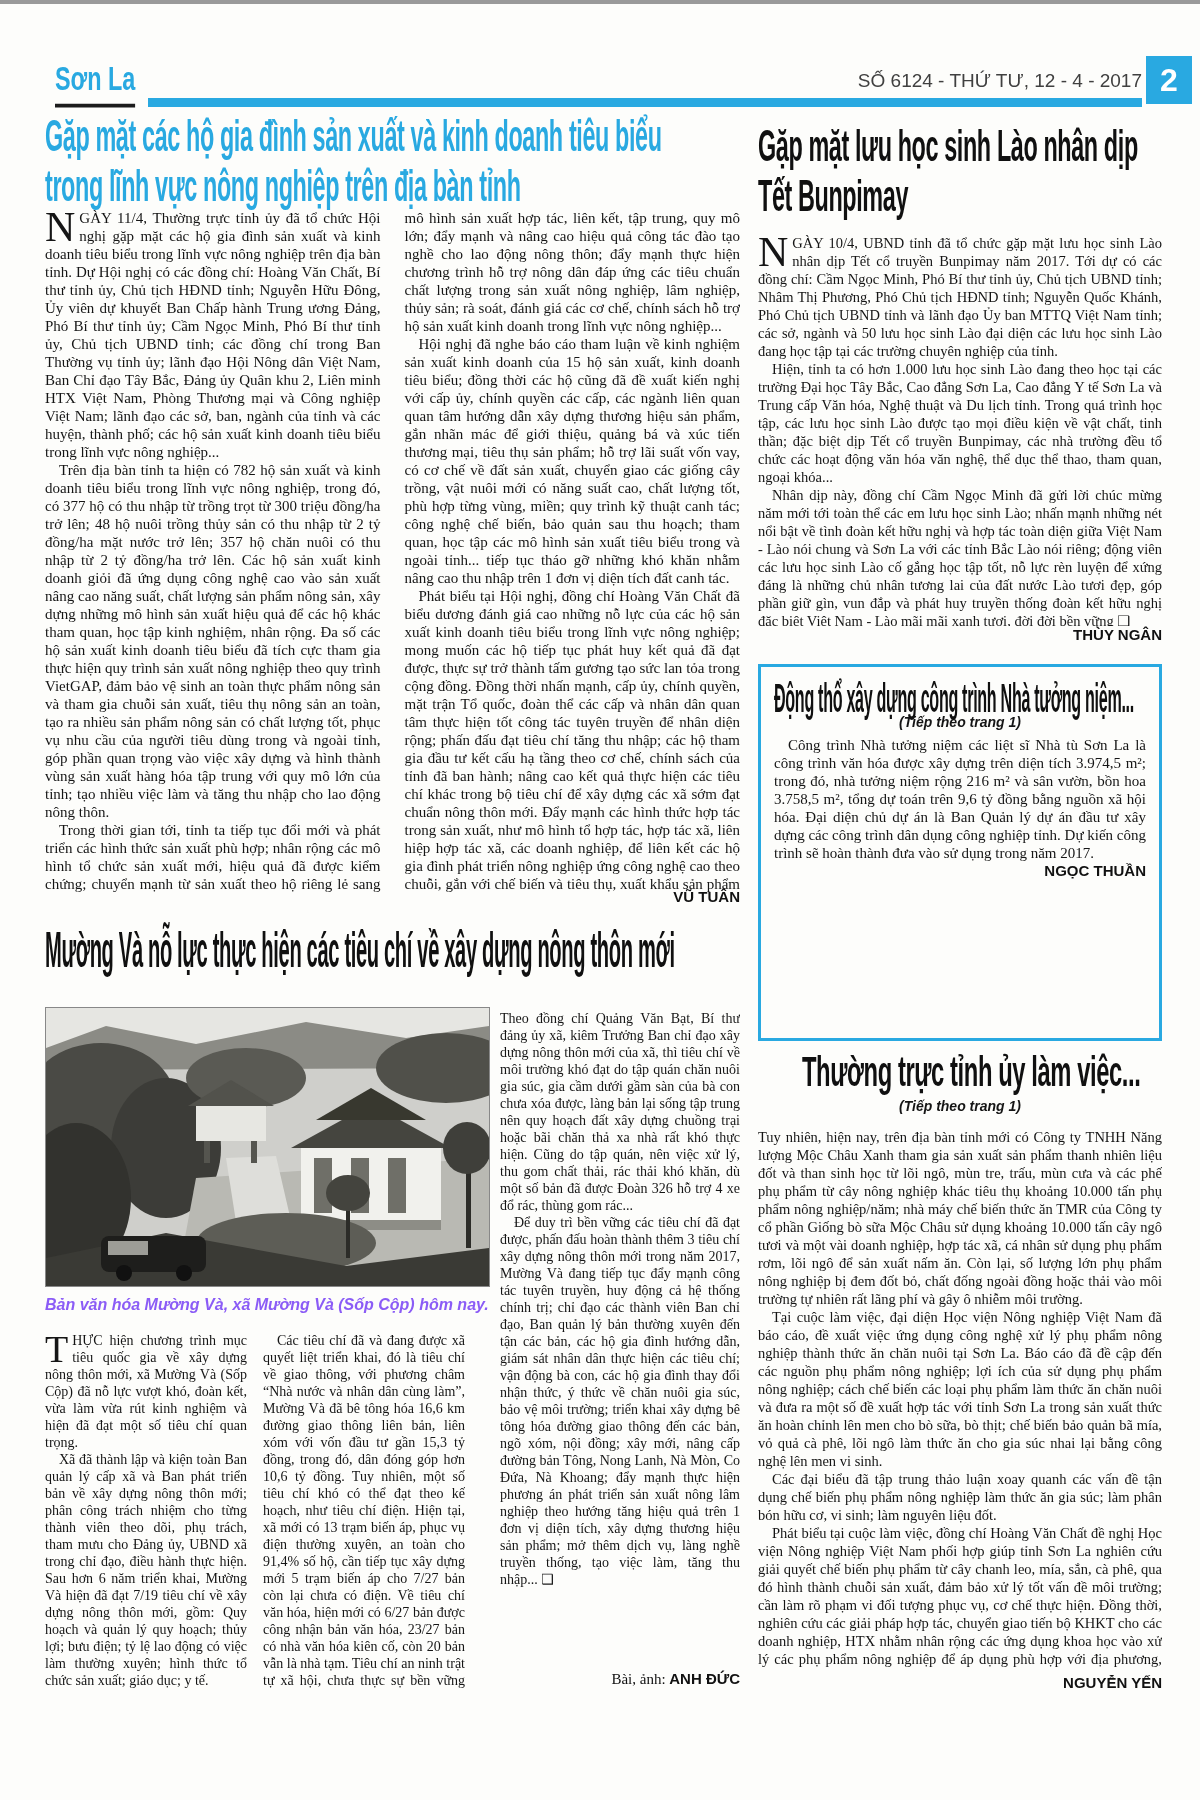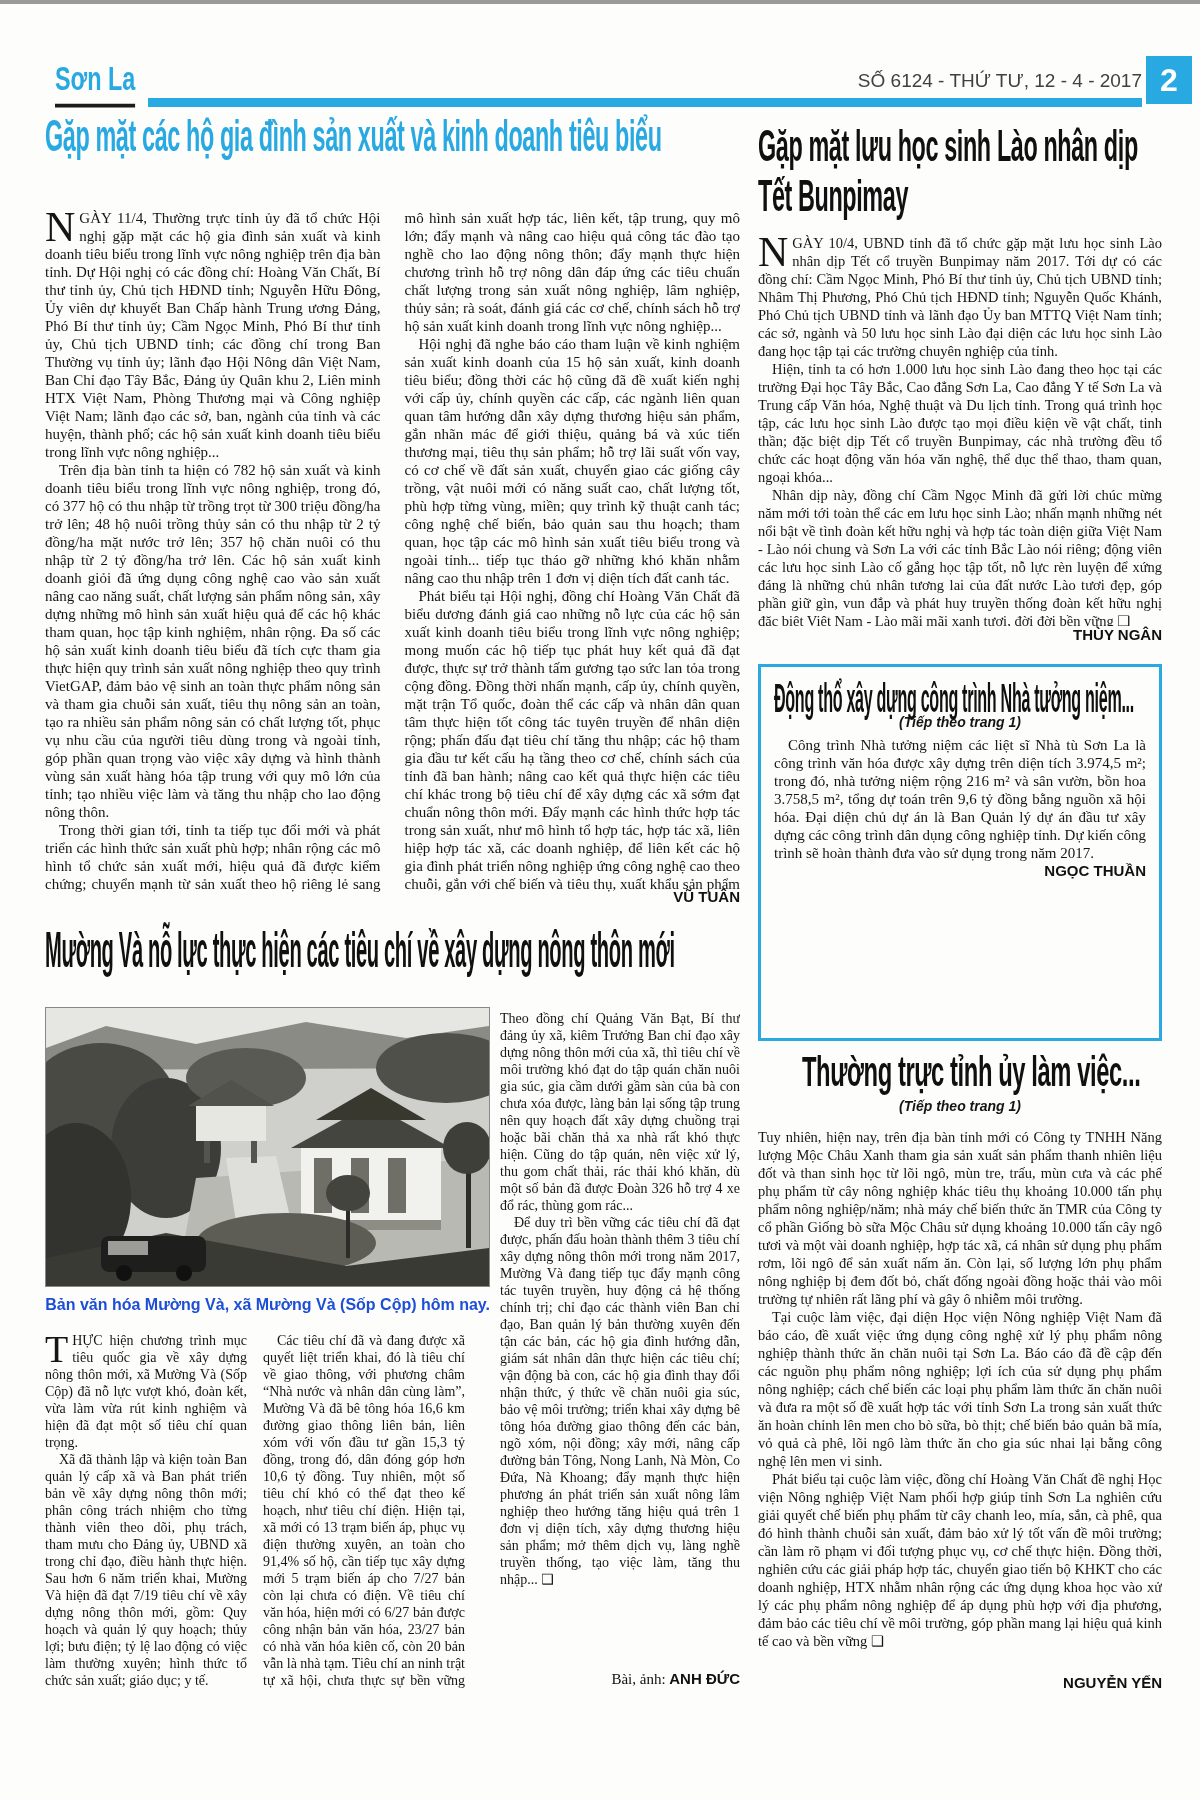--- a/index.html
+++ b/index.html
@@ -31,36 +31,39 @@
           text-align:right;color:#111;}
   .byline .prefix{font-family:"Liberation Serif",serif;font-weight:normal;font-style:normal;}
   .continued{font-family:"Liberation Sans",sans-serif;font-weight:bold;font-style:italic;
              font-size:14px;text-align:center;}
   
   .tribute-box{left:758px;top:660px;width:404px;height:377px;border:3px solid #29a9e1;
                box-sizing:border-box;padding:8px 13px 0 13px;background:#fdfdfb;}
   
   .photo{left:45px;top:1003px;width:445px;height:280px;border:1px solid #888;box-sizing:border-box;}
   .caption{left:45px;top:1292px;width:445px;font-family:"Liberation Sans",sans-serif;
-           font-weight:bold;font-size:16px;color:#1d4ed8;text-align:right;}
+           font-weight:bold;font-style:italic;font-size:16px;color:#8b5cf6;}
   .small-txt{font-size:14px;line-height:17px;}
   .mid-txt{font-size:14.5px;line-height:18px;}
 </style>
 </head>
 <body>
 
 <div class="page">
 
   <div class="abs masthead">Sơn La</div>
   <div class="abs issue-line">SỐ 6124 - THỨ TƯ, 12 - 4 - 2017</div>
   <div class="abs page-box">2</div>
   <div class="abs head-rule"></div>
 
   <div class="abs" style="left:45px;top:106px;">
     <span class="hl hl-cyan" style="font-size:30px;transform:scale(.78,1.5);">Gặp mặt các hộ gia đình sản xuất và kinh doanh tiêu biểu</span>
+  </div>
+  <div class="abs" style="left:45px;top:156px;">
+    <span class="hl hl-cyan" style="font-size:30px;transform:scale(.78,1.5);">trong lĩnh vực nông nghiệp trên địa bàn tỉnh</span>
   </div>
   <div class="abs body-txt cols2" style="left:45px;top:205px;width:695px;height:700px;">
     <p class="lead"><span class="dropcap">N</span><span>GÀY 11/4, Thường trực tỉnh ủy đã tổ chức Hội nghị gặp mặt các hộ gia đình sản xuất và kinh doanh tiêu biểu trong lĩnh vực nông nghiệp trên địa bàn tỉnh. Dự Hội nghị có các đồng chí: Hoàng Văn Chất, Bí thư tỉnh ủy, Chủ tịch HĐND tỉnh; Nguyễn Hữu Đông, Ủy viên dự khuyết Ban Chấp hành Trung ương Đảng, Phó Bí thư tỉnh ủy; Cầm Ngọc Minh, Phó Bí thư tỉnh ủy, Chủ tịch UBND tỉnh; các đồng chí trong Ban Thường vụ tỉnh ủy; lãnh đạo Hội Nông dân Việt Nam, Ban Chỉ đạo Tây Bắc, Đảng ủy Quân khu 2, Liên minh HTX Việt Nam, Phòng Thương mại và Công nghiệp Việt Nam; lãnh đạo các sở, ban, ngành của tỉnh và các huyện, thành phố; các hộ sản xuất kinh doanh tiêu biểu trong lĩnh vực nông nghiệp...</span></p>
     <p>Trên địa bàn tỉnh ta hiện có 782 hộ sản xuất và kinh doanh tiêu biểu trong lĩnh vực nông nghiệp, trong đó, có 377 hộ có thu nhập từ trồng trọt từ 300 triệu đồng/ha trở lên; 48 hộ nuôi trồng thủy sản có thu nhập từ 2 tỷ đồng/ha mặt nước trở lên; 357 hộ chăn nuôi có thu nhập từ 2 tỷ đồng/ha trở lên. Các hộ sản xuất kinh doanh giỏi đã ứng dụng công nghệ cao vào sản xuất nâng cao năng suất, chất lượng sản phẩm nông sản, xây dựng những mô hình sản xuất hiệu quả để các hộ khác tham quan, học tập kinh nghiệm, nhân rộng. Đa số các hộ sản xuất kinh doanh tiêu biểu đã tích cực tham gia thực hiện quy trình sản xuất nông nghiệp theo quy trình VietGAP, đảm bảo vệ sinh an toàn thực phẩm nông sản và tham gia chuỗi sản xuất, tiêu thụ nông sản an toàn, tạo ra nhiều sản phẩm nông sản có chất lượng tốt, phục vụ nhu cầu của người tiêu dùng trong và ngoài tỉnh, góp phần quan trọng vào việc xây dựng và hình thành vùng sản xuất hàng hóa tập trung với quy mô lớn của tỉnh; tạo nhiều việc làm và tăng thu nhập cho lao động nông thôn.</p>
     <p>Trong thời gian tới, tỉnh ta tiếp tục đổi mới và phát triển các hình thức sản xuất phù hợp; nhân rộng các mô hình tổ chức sản xuất mới, hiệu quả đã được kiểm chứng; chuyển mạnh từ sản xuất theo hộ riêng lẻ sang mô hình sản xuất hợp tác, liên kết, tập trung, quy mô lớn; đẩy mạnh và nâng cao hiệu quả công tác đào tạo nghề cho lao động nông thôn; đẩy mạnh thực hiện chương trình hỗ trợ nông dân đáp ứng các tiêu chuẩn chất lượng trong sản xuất nông nghiệp, lâm nghiệp, thủy sản; rà soát, đánh giá các cơ chế, chính sách hỗ trợ hộ sản xuất kinh doanh trong lĩnh vực nông nghiệp...</p>
     <p>Hội nghị đã nghe báo cáo tham luận về kinh nghiệm sản xuất kinh doanh của 15 hộ sản xuất, kinh doanh tiêu biểu; đồng thời các hộ cũng đã đề xuất kiến nghị với cấp ủy, chính quyền các cấp, các ngành liên quan quan tâm hướng dẫn xây dựng thương hiệu sản phẩm, gắn nhãn mác để giới thiệu, quảng bá và xúc tiến thương mại, tiêu thụ sản phẩm; hỗ trợ lãi suất vốn vay, có cơ chế về đất sản xuất, chuyển giao các giống cây trồng, vật nuôi mới có năng suất cao, chất lượng tốt, phù hợp từng vùng, miền; quy trình kỹ thuật canh tác; công nghệ chế biến, bảo quản sau thu hoạch; tham quan, học tập các mô hình sản xuất tiêu biểu trong và ngoài tỉnh... tiếp tục tháo gỡ những khó khăn nhằm nâng cao thu nhập trên 1 đơn vị diện tích đất canh tác.</p>
     <p>Phát biểu tại Hội nghị, đồng chí Hoàng Văn Chất đã biểu dương đánh giá cao những nỗ lực của các hộ sản xuất kinh doanh tiêu biểu trong lĩnh vực nông nghiệp; mong muốn các hộ tiếp tục phát huy kết quả đã đạt được, thực sự trở thành tấm gương tạo sức lan tỏa trong cộng đồng. Đồng thời nhấn mạnh, cấp ủy, chính quyền, mặt trận Tổ quốc, đoàn thể các cấp và nhân dân quan tâm thực hiện tốt công tác tuyên truyền để nhân diện rộng; phấn đấu đạt tiêu chí tăng thu nhập; các hộ tham gia đầu tư kết cấu hạ tầng theo cơ chế, chính sách của tỉnh đã ban hành; nâng cao kết quả thực hiện các tiêu chí khác trong bộ tiêu chí để xây dựng các xã sớm đạt chuẩn nông thôn mới. Đẩy mạnh các hình thức hợp tác trong sản xuất, như mô hình tổ hợp tác, hợp tác xã, liên hiệp hợp tác xã, các doanh nghiệp, để liên kết các hộ gia đình phát triển nông nghiệp ứng công nghệ cao theo chuỗi, gắn với chế biến và tiêu thụ, xuất khẩu sản phẩm nông nghiệp sạch bền vững; tiếp tục quan tâm đẩy mạnh liên kết 4 nhà. Cùng đẩy mạnh các phong trào thi đua yêu nước, trọng tâm là phong trào thi đua “Lao động giỏi”, “Lao động sáng tạo”, “Sản xuất kinh doanh giỏi”; thực hiện tốt công tác an sinh xã hội, phát triển cộng đồng... ❑</p>
   </div>
   <div class="abs byline" style="left:540px;top:884px;width:200px;">VŨ TUÂN</div>
 
@@ -149,17 +152,18 @@
     <span>ANH ĐỨC</span>
   </div>
 
   <div class="abs" style="left:802px;top:1044px;">
     <span class="hl hl-black" style="font-size:28px;transform:scale(.85,1.5);">Thường trực tỉnh ủy làm việc...</span>
   </div>
   <div class="abs continued" style="left:758px;top:1094px;width:404px;">(Tiếp theo trang 1)</div>
   <div class="abs body-txt mid-txt" style="left:758px;top:1124px;width:404px;height:540px;">
     <p class="lead">Tuy nhiên, hiện nay, trên địa bàn tỉnh mới có Công ty TNHH Năng lượng Mộc Châu Xanh tham gia sản xuất sản phẩm thanh nhiên liệu đốt và than sinh học từ lõi ngô, mùn tre, trấu, mùn cưa và các phế phụ phẩm từ cây nông nghiệp khác tiêu thụ khoảng 10.000 tấn phụ phẩm nông nghiệp/năm; nhà máy chế biến thức ăn TMR của Công ty cổ phần Giống bò sữa Mộc Châu sử dụng khoảng 10.000 tấn cây ngô tươi và một vài doanh nghiệp, hợp tác xã, cá nhân sử dụng phụ phẩm rơm, lõi ngô để sản xuất nấm ăn. Còn lại, số lượng lớn phụ phẩm nông nghiệp bị đem đốt bỏ, chất đống ngoài đồng hoặc thải vào môi trường tự nhiên rất lãng phí và gây ô nhiễm môi trường.</p>
     <p>Tại cuộc làm việc, đại diện Học viện Nông nghiệp Việt Nam đã báo cáo, đề xuất việc ứng dụng công nghệ xử lý phụ phẩm nông nghiệp thành thức ăn chăn nuôi tại Sơn La. Báo cáo đã đề cập đến các nguồn phụ phẩm nông nghiệp; lợi ích của sử dụng phụ phẩm nông nghiệp; cách chế biến các loại phụ phẩm làm thức ăn chăn nuôi và đưa ra một số đề xuất hợp tác với tỉnh Sơn La trong sản xuất thức ăn hoàn chỉnh lên men cho bò sữa, bò thịt; chế biến bảo quản bã mía, vỏ quả cà phê, lõi ngô làm thức ăn cho gia súc nhai lại bằng công nghệ lên men vi sinh.</p>
+    <p>Các đại biểu đã tập trung thảo luận xoay quanh các vấn đề tận dụng chế biến phụ phẩm nông nghiệp làm thức ăn gia súc; làm phân bón hữu cơ, vi sinh; làm nguyên liệu đốt.</p>
     <p>Phát biểu tại cuộc làm việc, đồng chí Hoàng Văn Chất đề nghị Học viện Nông nghiệp Việt Nam phối hợp giúp tỉnh Sơn La nghiên cứu giải quyết chế biến phụ phẩm từ cây chanh leo, mía, sắn, cà phê, qua đó hình thành chuỗi sản xuất, đảm bảo xử lý tốt vấn đề môi trường; cần làm rõ phạm vi đối tượng phục vụ, cơ chế thực hiện. Đồng thời, nghiên cứu các giải pháp hợp tác, chuyển giao tiến bộ KHKT cho các doanh nghiệp, HTX nhằm nhân rộng các ứng dụng khoa học vào xử lý các phụ phẩm nông nghiệp để áp dụng phù hợp với địa phương, đảm bảo các tiêu chí về môi trường, góp phần mang lại hiệu quả kinh tế cao và bền vững ❑</p>
   </div>
   <div class="abs byline" style="left:962px;top:1670px;width:200px;">NGUYỄN YẾN</div>
 
 </div>
 
 </body></html>

